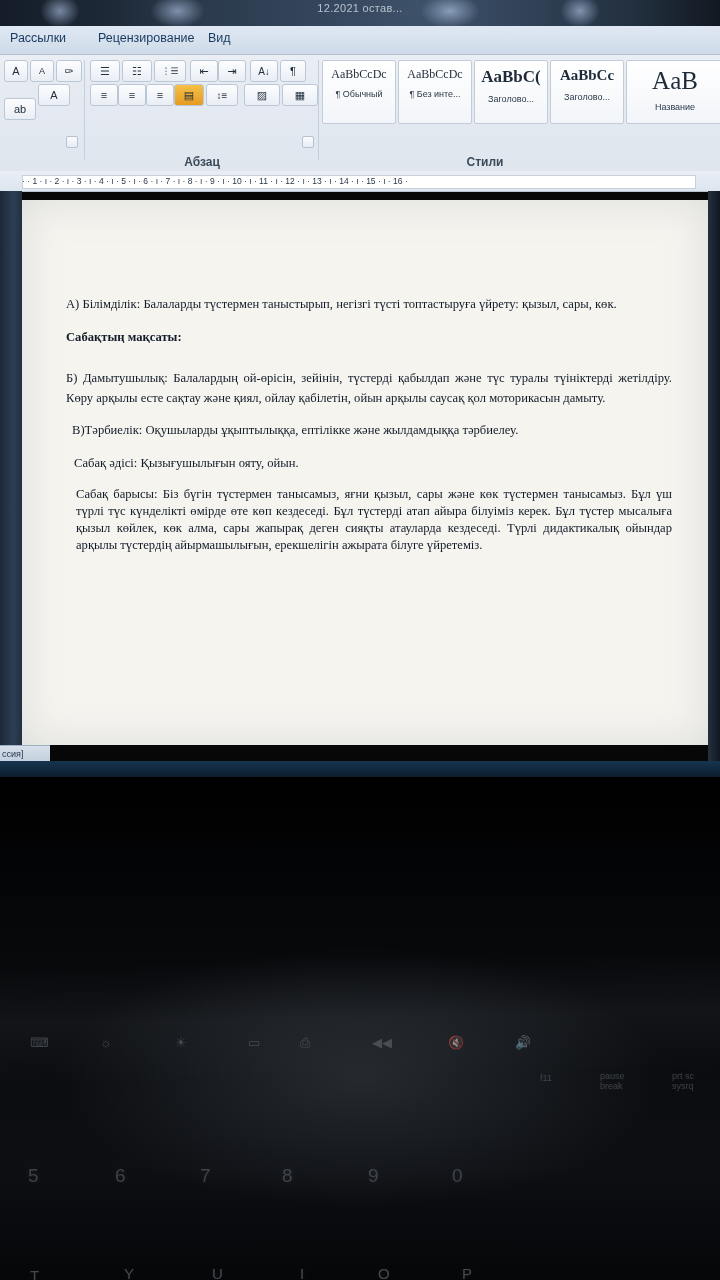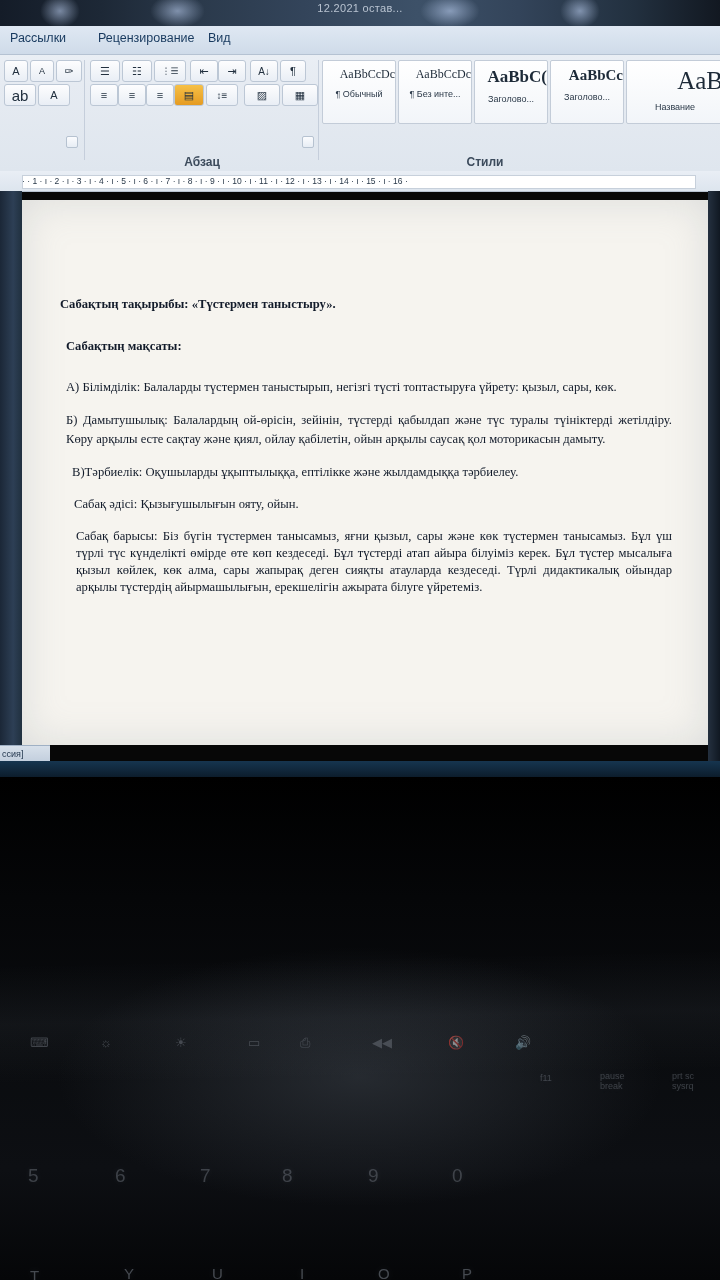--- a/index.html
+++ b/index.html
@@ -75,21 +75,20 @@
 
   .styleitem{
     position:absolute;top:6px;width:72px;height:62px;
     background:linear-gradient(180deg,#ffffff,#f2f5f9);
     border:1px solid #c3ccd8;border-radius:2px;
     text-align:center;overflow:hidden;
   }
   .styleitem .prev{
     display:block;margin-top:7px;color:#1d2a38;line-height:1;
     font-family:"Liberation Serif", serif;
-    text-align:right;
   }
   .styleitem .nm{
     display:block;margin-top:9px;font-size:9px;color:#2c3a49;white-space:nowrap;
     overflow:hidden;text-overflow:ellipsis;padding:0 2px;
   }
 
   
   .ruler{
     position:absolute;left:0;top:171px;width:720px;height:20px;
     background:linear-gradient(180deg,#e9eef5,#dde5ee);
@@ -190,21 +189,21 @@
       <div class="tab t1">Рецензирование</div>
       <div class="tab t2">Вид</div>
     </div>
 
     <div class="groups">
 
       <div class="group g-font">
         <div class="btn" style="left:4px;top:6px;width:22px;height:20px;">A</div>
         <div class="btn" style="left:30px;top:6px;width:22px;height:20px;font-size:9px;">A</div>
         <div class="btn" style="left:56px;top:6px;width:24px;height:20px;">✑</div>
-        <div class="btn" style="left:4px;top:30px;width:30px;height:20px;font-size:15px;">ab</div>
+        <div class="btn" style="left:4px;top:44px;width:30px;height:20px;font-size:11px;">ab</div>
         <div class="btn" style="left:38px;top:30px;width:30px;height:20px;">A</div>
         <div class="sq" style="left:66px;top:82px;width:10px;height:10px;"></div>
       </div>
       <div class="gsep" style="left:84px;"></div>
 
       <div class="group g-par">
         <div class="btn" style="left:4px;top:6px;width:28px;height:20px;">☰</div>
         <div class="btn" style="left:36px;top:6px;width:28px;height:20px;">☷</div>
         <div class="btn" style="left:68px;top:6px;width:30px;height:20px;font-size:9px;">⋮☰</div>
         <div class="btn" style="left:104px;top:6px;width:26px;height:20px;">⇤</div>
@@ -255,23 +254,22 @@
   <div class="ruler">
     <div class="band"></div>
     <div class="ticks">·  ·  1  ·  ı  ·  2  ·  ı  ·  3  ·  ı  ·  4  ·  ı  ·  5  ·  ı  ·  6  ·  ı  ·  7  ·  ı  ·  8  ·  ı  ·  9  ·  ı  · 10 ·  ı  · 11 ·  ı  · 12 ·  ı  · 13 ·  ı  · 14 ·  ı  · 15 ·  ı  · 16 ·</div>
   </div>
 
   <div class="leftedge"></div>
   <div class="rightedge"></div>
 
   <div class="page">
     <div class="doc">
-      <p style="font-weight:bold;margin-bottom:22px;">Сабақтың тақырыбы: «Түстермен таныстыру».</p>
+      <p style="padding-left:6px;">А)  Білімділік:  Балаларды  түстермен  таныстырып,  негізгі  түсті  топтастыруға  үйрету: қызыл, сары, көк.</p>
       <p style="font-weight:bold;margin-bottom:22px;padding-left:6px;">Сабақтың мақсаты:</p>
-      <p style="padding-left:6px;">А)  Білімділік:  Балаларды  түстермен  таныстырып,  негізгі  түсті  топтастыруға  үйрету: қызыл, сары, көк.</p>
       <p style="padding-left:6px;">Б)  Дамытушылық:  Балалардың  ой-өрісін,  зейінін,  түстерді  қабылдап  және  түс  туралы түініктерді жетілдіру. Көру арқылы есте сақтау және қиял, ойлау қабілетін, ойын арқылы саусақ қол моторикасын дамыту.</p>
       <p style="padding-left:12px;">В)Тәрбиелік: Оқушыларды ұқыптылыққа, ептілікке және жылдамдыққа тәрбиелеу.</p>
       <p style="padding-left:14px;">Сабақ әдісі: Қызығушылығын ояту, ойын.</p>
       <p class="tight" style="padding-left:16px;">Сабақ барысы: Біз бүгін түстермен танысамыз, яғни қызыл, сары және көк түстермен танысамыз. Бұл үш түрлі түс күнделікті өмірде өте көп кездеседі. Бұл түстерді атап айыра білуіміз керек. Бұл түстер мысалыға қызыл көйлек, көк алма, сары жапырақ деген сияқты атауларда кездеседі. Түрлі дидактикалық ойындар арқылы түстердің айырмашылығын, ерекшелігін ажырата білуге үйретеміз.</p>
     </div>
   </div>
 
   <div class="statusbit">ссия]</div>
   <div class="taskbarstub"></div>
 

